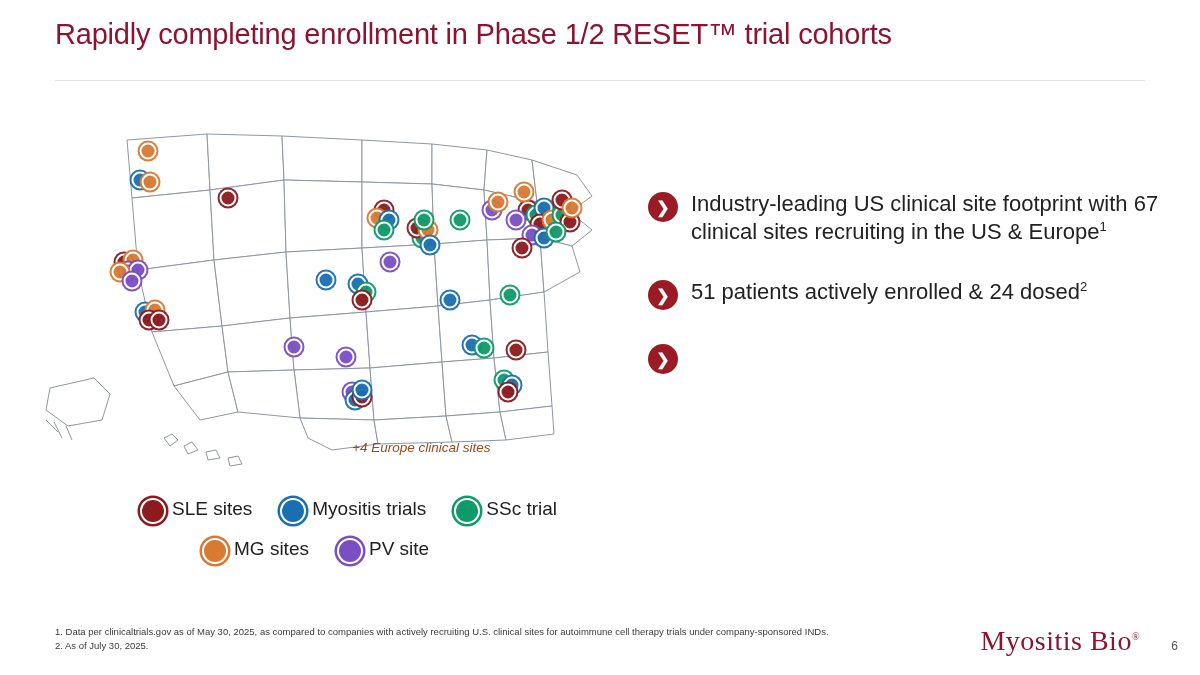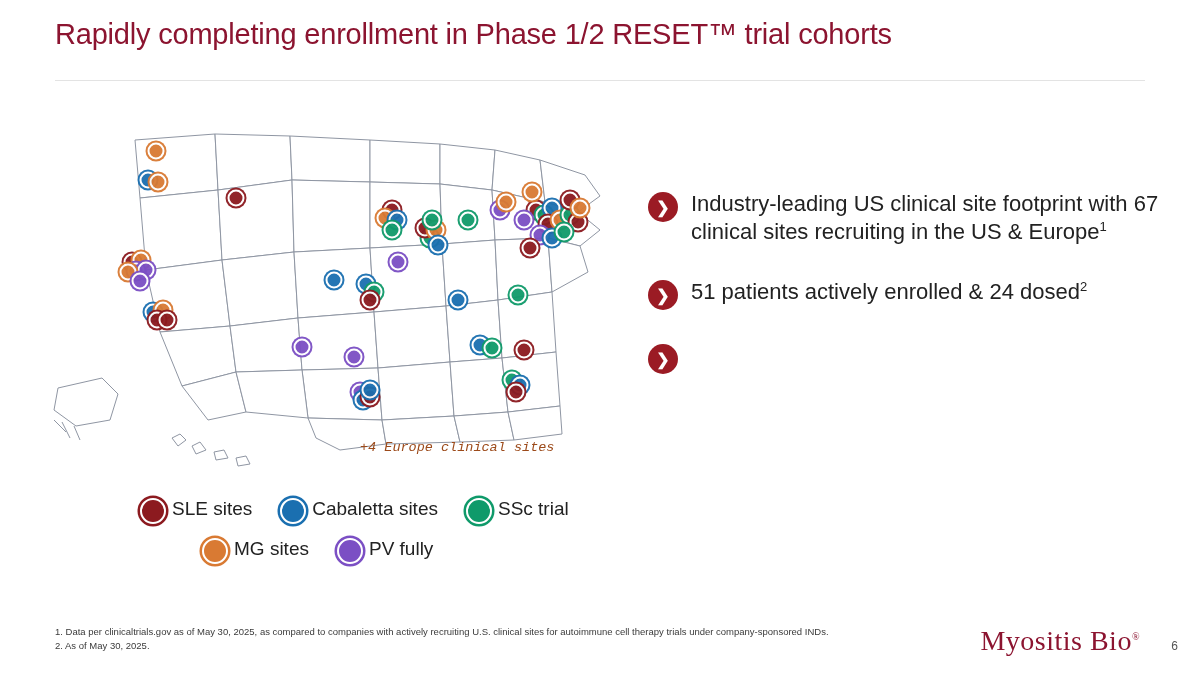--- a/index.html
+++ b/index.html
@@ -29,25 +29,24 @@
     left: 55px;
     top: 80px;
     width: 1090px;
     height: 1px;
     background: #e3e3e3;
   }
 
   
   .map-area {
     position: absolute;
-    left: 40px;
+    left: 32px;
     top: 120px;
     width: 600px;
     height: 360px;
-    font-family: Liberation Mono, monospace;
   }
   .map-svg { position: absolute; left: 0; top: 0; }
   .dots-layer { position: absolute; left: 0; top: 0; width: 600px; height: 360px; }
   .dot {
     position: absolute;
     border-radius: 50%;
     transform: translate(-50%, -50%);
   }
   .europe-note {
     position: absolute;
@@ -257,35 +256,35 @@
 </div>
 
 <div class="legend">
   <div class="legend-row">
     <div class="legend-item">
       <span class="legend-swatch" style="background: rgb(140, 26, 31); box-shadow: rgb(140, 26, 31) 0px 0px 0px 2.5px;"></span>
       <span class="legend-label">SLE sites</span>
     </div>
     <div class="legend-item">
       <span class="legend-swatch" style="background: rgb(26, 111, 176); box-shadow: rgb(26, 111, 176) 0px 0px 0px 2.5px;"></span>
-      <span class="legend-label">Cabaletta sites</span>
+      <span class="legend-label">Myositis trials</span>
     </div>
     <div class="legend-item">
       <span class="legend-swatch" style="background: rgb(15, 154, 106); box-shadow: rgb(15, 154, 106) 0px 0px 0px 2.5px;"></span>
       <span class="legend-label">SSc trial</span>
     </div>
   </div>
   <div class="legend-row row2">
     <div class="legend-item">
       <span class="legend-swatch" style="background: rgb(217, 122, 51); box-shadow: rgb(217, 122, 51) 0px 0px 0px 2.5px;"></span>
       <span class="legend-label">MG sites</span>
     </div>
     <div class="legend-item">
       <span class="legend-swatch" style="background: rgb(123, 79, 196); box-shadow: rgb(123, 79, 196) 0px 0px 0px 2.5px;"></span>
-      <span class="legend-label">PV fully</span>
+      <span class="legend-label">PV site</span>
     </div>
   </div>
 </div>
 
 <div class="bullets">
   <div class="bullet">
     <span class="bullet-icon">❯</span>
     <span class="bullet-text">
       <span>Industry-leading US clinical site footprint with 67 clinical sites recruiting in the US &amp; Europe</span><sup>1</sup>
     </span>
@@ -296,19 +295,19 @@
       <span>51 patients actively enrolled &amp; 24 dosed</span><sup>2</sup>
     </span>
   </div>
   <div class="bullet">
     <span class="bullet-icon">❯</span>
   </div>
 </div>
 
 <div class="footnotes">
   <div>1. Data per clinicaltrials.gov as of May 30, 2025, as compared to companies with actively recruiting U.S. clinical sites for autoimmune cell therapy trials under company-sponsored INDs.</div>
-  <div>2. As of May 30, 2025.</div>
+  <div>2. As of July 30, 2025.</div>
 </div>
 
 <div class="logo">
   <span>Myositis Bio</span><sup>®</sup>
 </div>
 <div class="page-num">6</div>
 
 </body></html>

